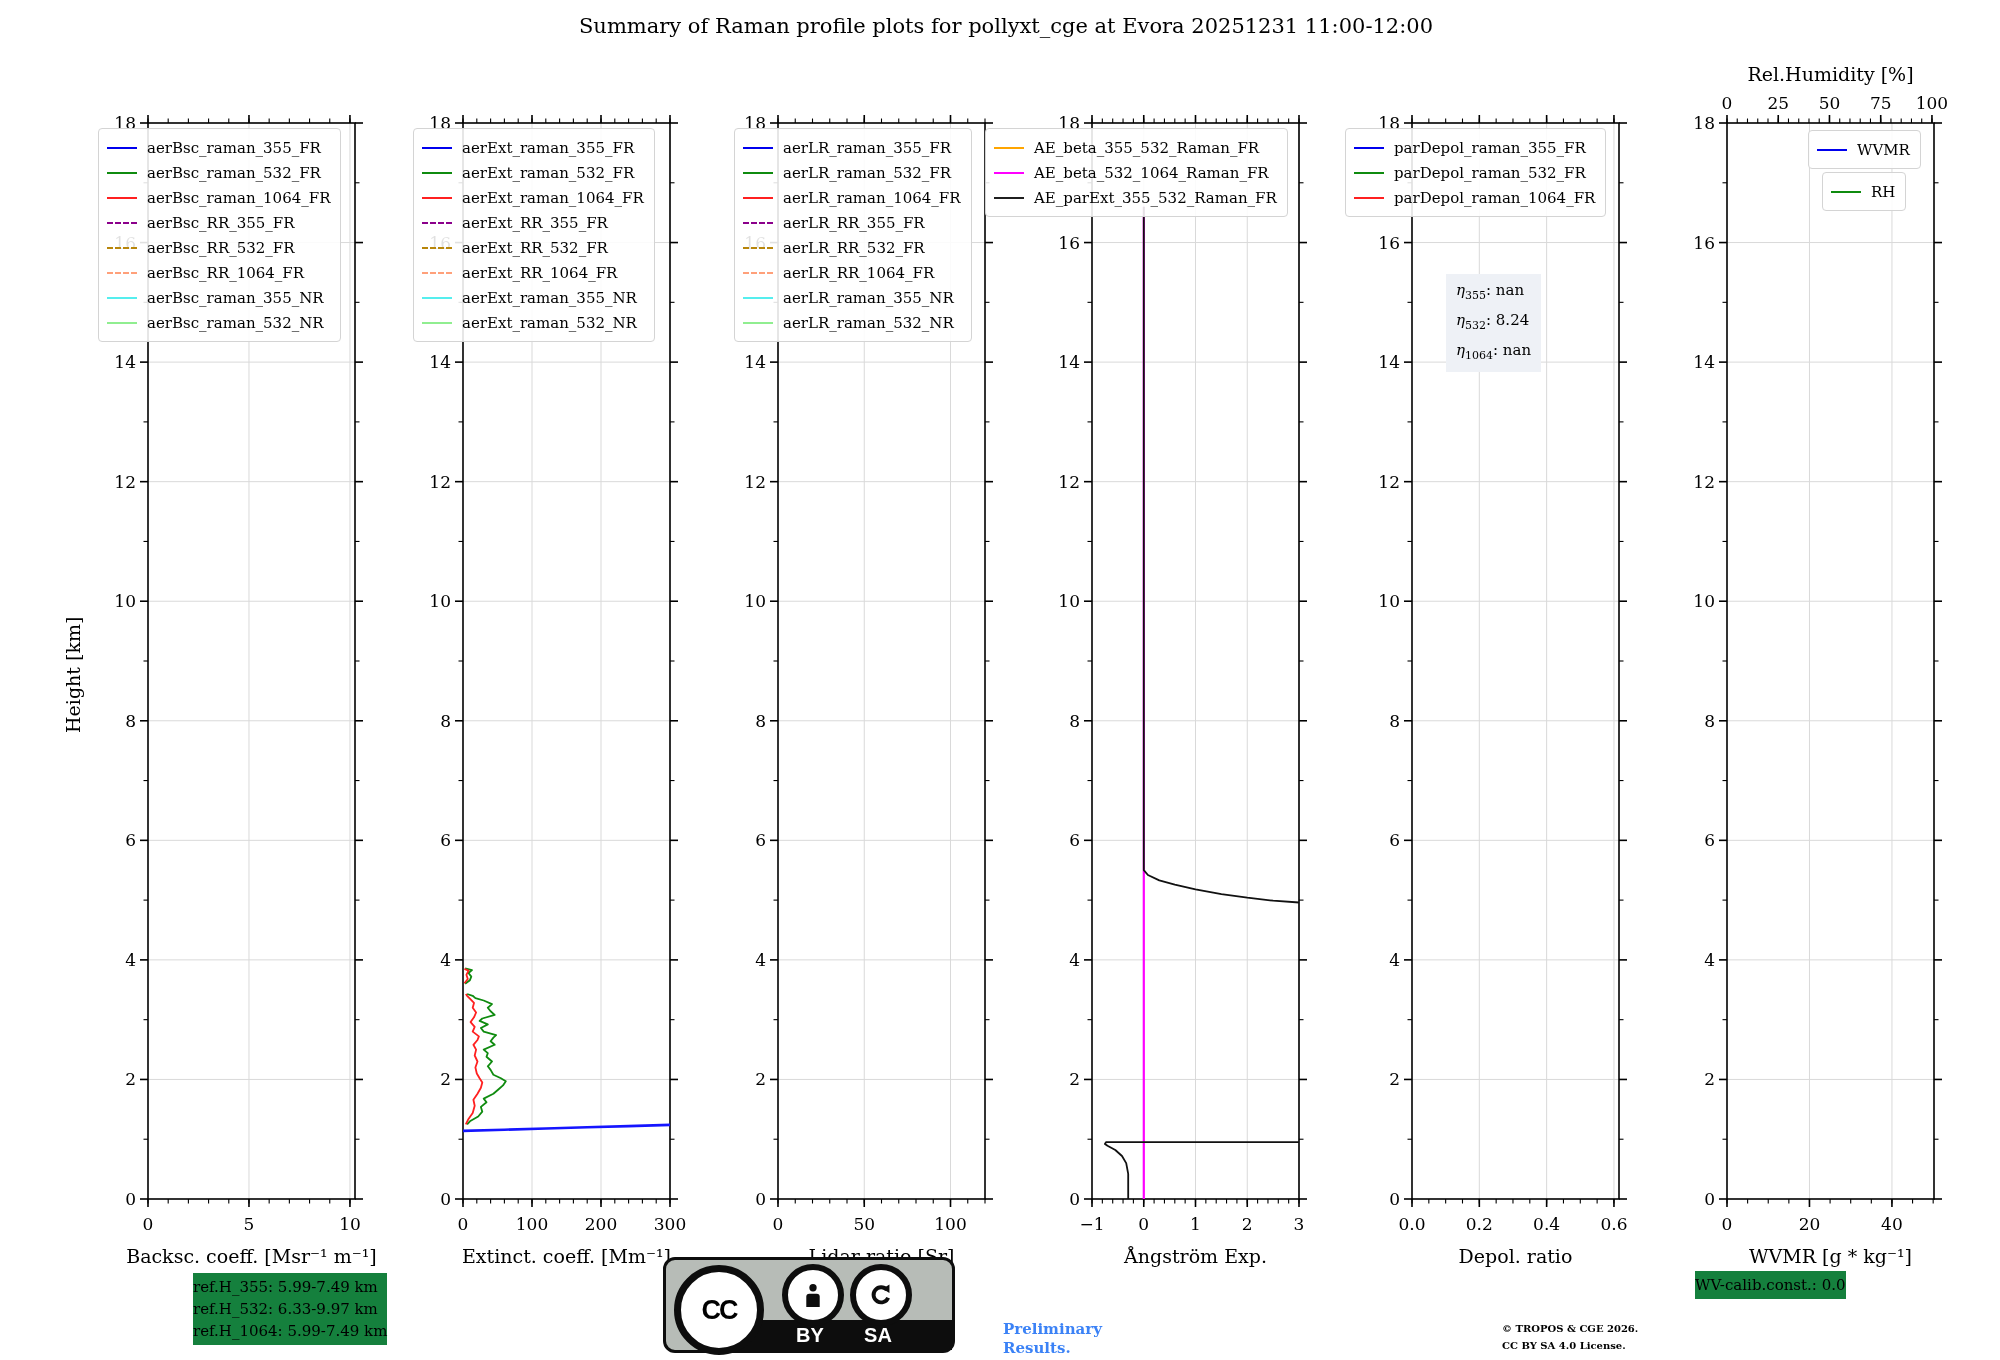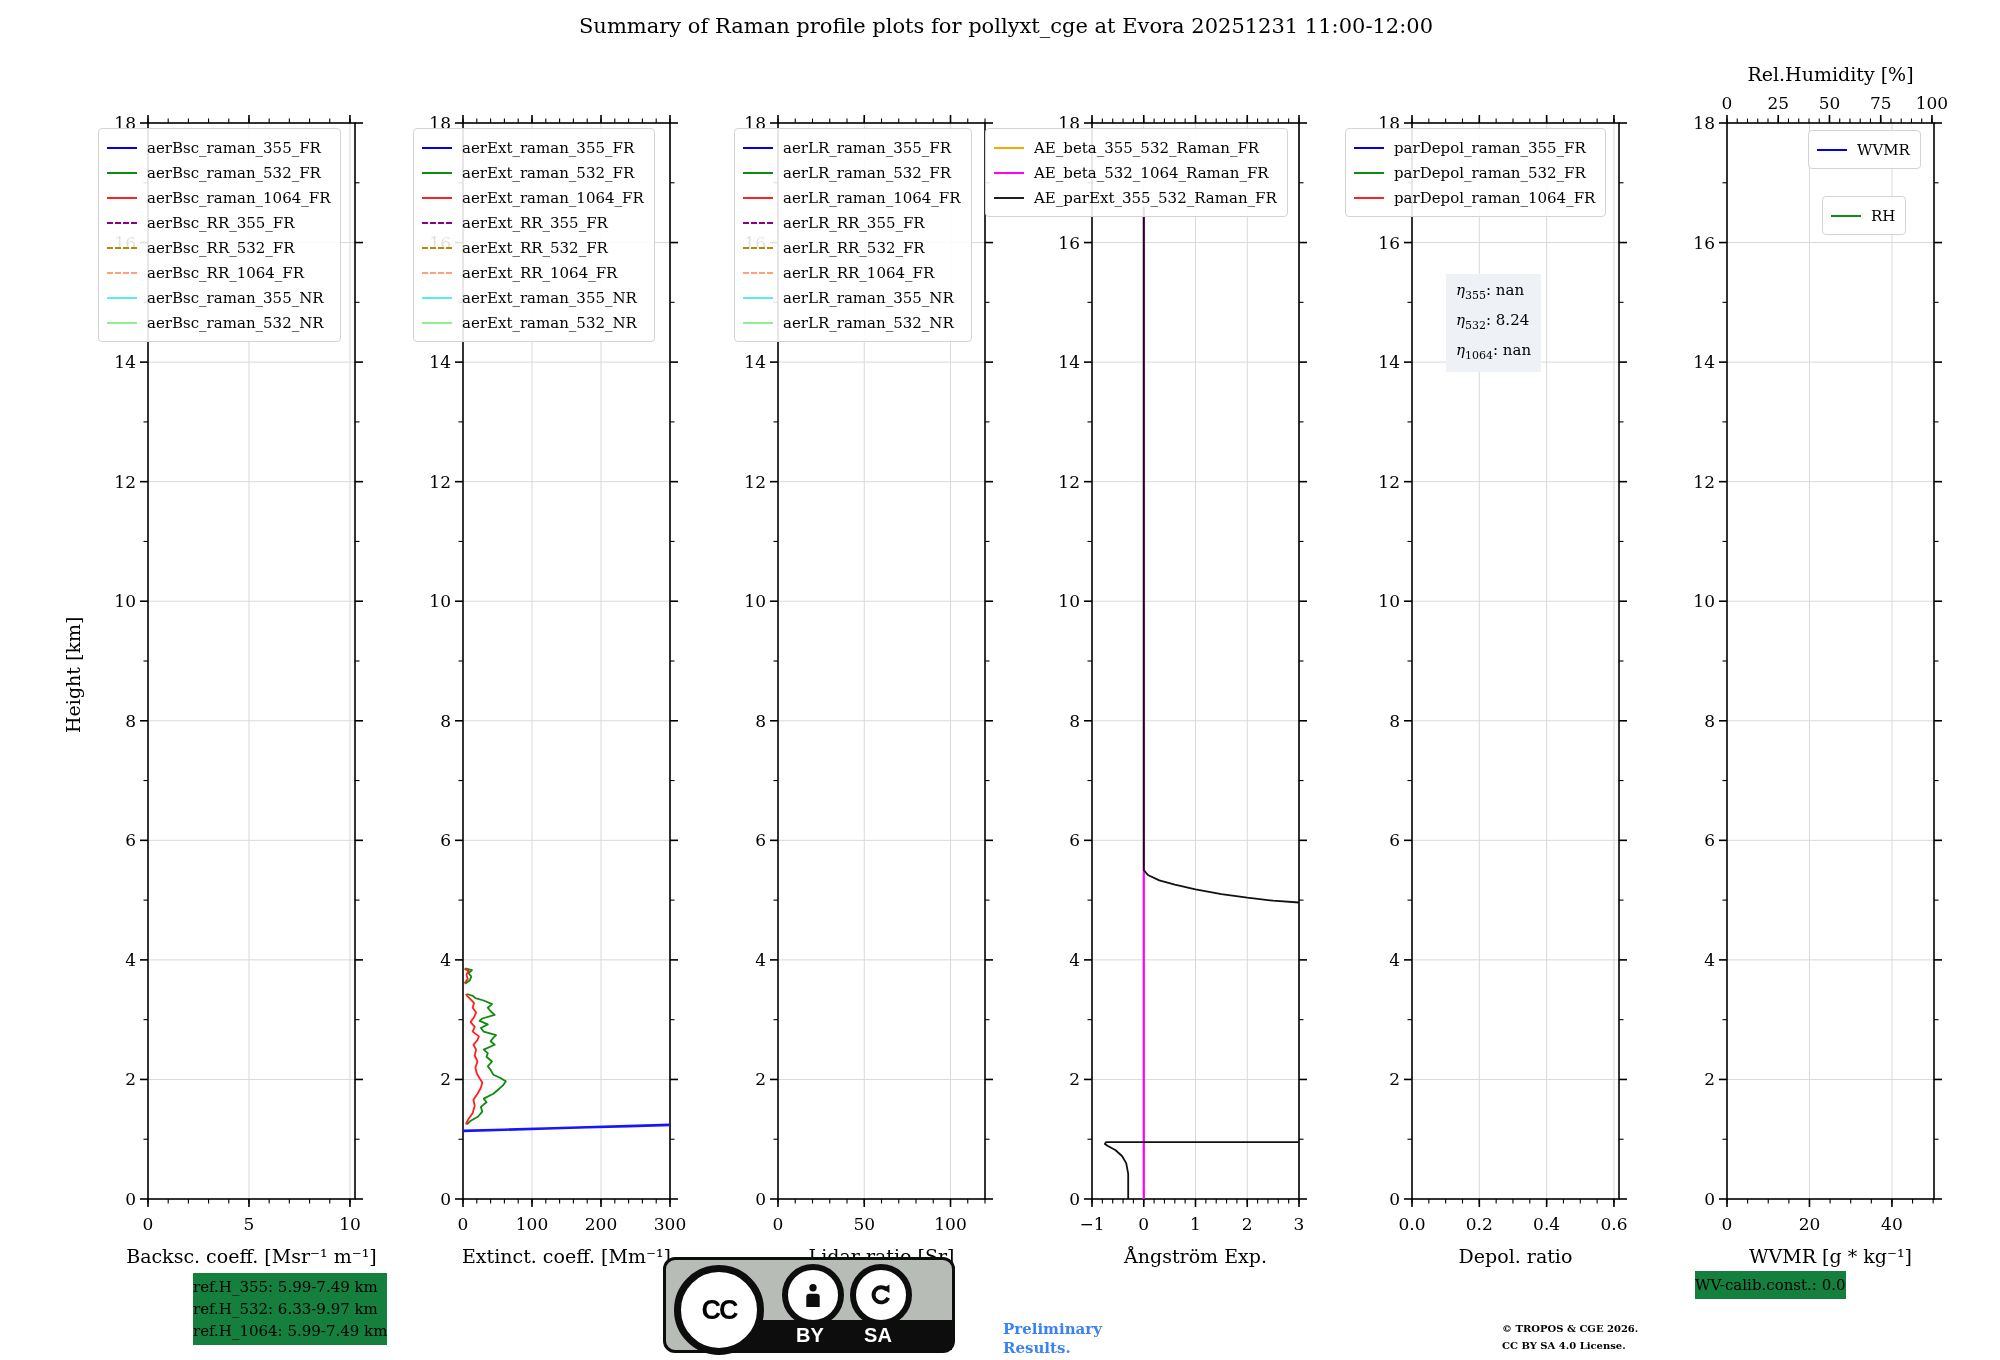--- a/index.html
+++ b/index.html
@@ -813,21 +813,21 @@
         <span class="lsample" style="border-top-color: rgb(255, 32, 32);"></span>
         <span>parDepol_raman_1064_FR</span>
       </div>
     </div>
     <div class="legend" style="left: 1808px; top: 130px;">
       <div class="lrow">
         <span class="lsample" style="border-top-color: rgb(0, 0, 238);"></span>
         <span>WVMR</span>
       </div>
     </div>
-    <div class="legend" style="left: 1822px; top: 196px;">
+    <div class="legend" style="left: 1822px; top: 172px;">
       <div class="lrow">
         <span class="lsample" style="border-top-color: rgb(15, 139, 15);"></span>
         <span>RH</span>
       </div>
     </div>
   </div>
 
 <div id="eta-box" style="left:1446px;top:274px;">
     <div><span class="eta-sym">η</span><sub>355</sub><span>:&nbsp;nan</span></div>
     <div><span class="eta-sym">η</span><sub>532</sub><span>:&nbsp;8.24</span></div>

